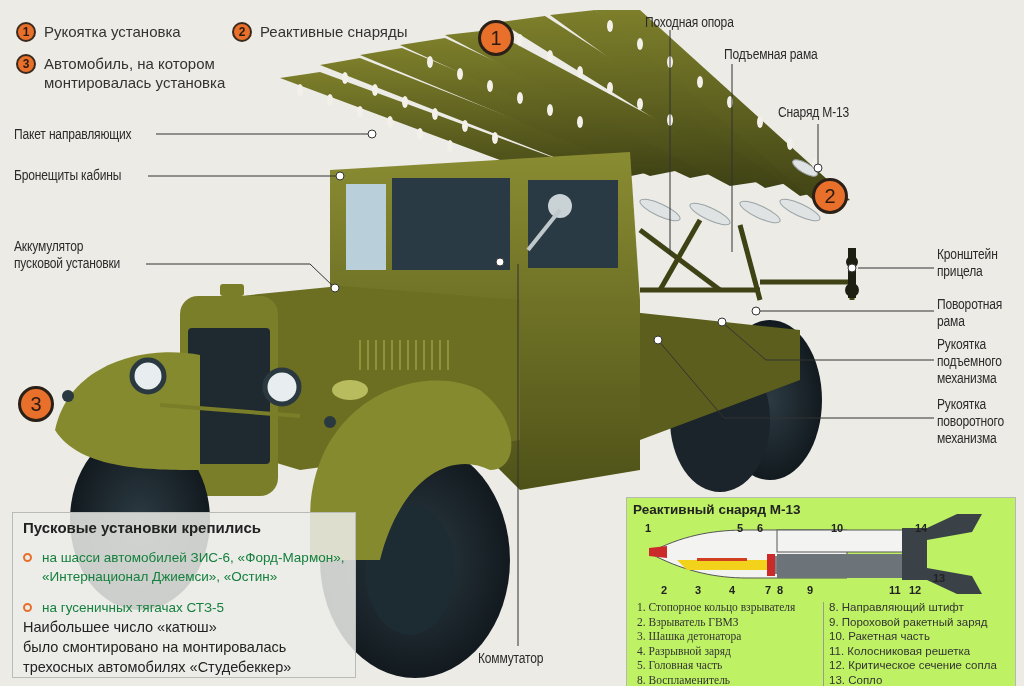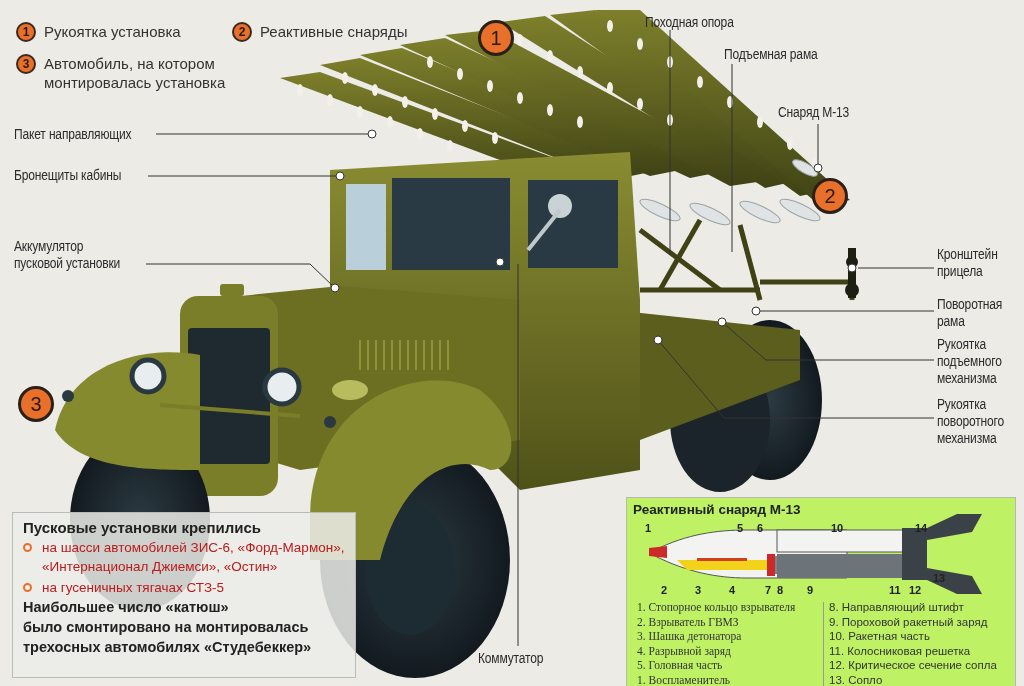--- a/index.html
+++ b/index.html
@@ -30,23 +30,23 @@
     font-family: "Liberation Sans", sans-serif; letter-spacing: -0.2px;
   }
   .label.narrow { transform: scaleX(0.86); transform-origin: left top; }
 
   .infobox {
     position: absolute; left: 12px; top: 512px; width: 344px; height: 166px;
     background: rgba(235,236,232,0.86); border: 1px solid #b9bbb6;
     padding: 6px 10px;
   }
   .infobox .title { font-weight: bold; font-size: 15px; color: #222; }
-  .infobox .bul { display: flex; gap: 10px; font-size: 13.5px; line-height: 19px; margin-top: 2px; color:#b91c1c; }
+  .infobox .bul { display: flex; gap: 10px; font-size: 13.5px; line-height: 19px; margin-top: 12px; color:#15803d; }
   .infobox .dot { width: 9px; height: 9px; border: 2px solid #e8702a; border-radius: 50%; margin-top: 5px; flex: 0 0 auto; }
-  .infobox .bold { font-weight: bold; font-size: 14.5px; line-height: 20px; color: #222; }
+  .infobox .bold { font-weight: normal; font-size: 14.5px; line-height: 20px; color: #222; }
 
   .rocket-panel {
     position: absolute; left: 626px; top: 473px; width: 390px; height: 206px;
     background: #bef264; border: 1px solid #b8b8b2; margin-top: 24px;
   }
   .rocket-panel .ptitle { position: absolute; left: 6px; top: 4px; font-weight: bold; font-size: 13.5px; color: #222; }
   .rocket-list { position: absolute; top: 102px; font-size: 11.5px; line-height: 14.5px; color: #333; }
   .rocket-list.left { left: 10px; font-family: Liberation Serif, serif; }
   .rocket-list.right { left: 202px; }
   .rocket-sep { position: absolute; left: 196px; top: 104px; width: 1px; height: 96px; background: #9a9a94; }
@@ -310,21 +310,21 @@
     <span class="num" style="left:262px;top:86px;">11</span>
     <span class="num" style="left:282px;top:86px;">12</span>
     <span class="num" style="left:306px;top:74px;">13</span>
 
     <div class="rocket-list left">
       <div>1. Стопорное кольцо взрывателя</div>
       <div>2. Взрыватель ГВМЗ</div>
       <div>3. Шашка детонатора</div>
       <div>4. Разрывной заряд</div>
       <div>5. Головная часть</div>
-      <div>1. Воспламенитель</div>
+      <div>8. Воспламенитель</div>
       <div>7. Дно камеры</div>
     </div>
     <div class="rocket-sep"></div>
     <div class="rocket-list right">
       <div>8. Направляющий штифт</div>
       <div>9. Пороховой ракетный заряд</div>
       <div>10. Ракетная часть</div>
       <div>11. Колосниковая решетка</div>
       <div>12. Критическое сечение сопла</div>
       <div>13. Сопло</div>

